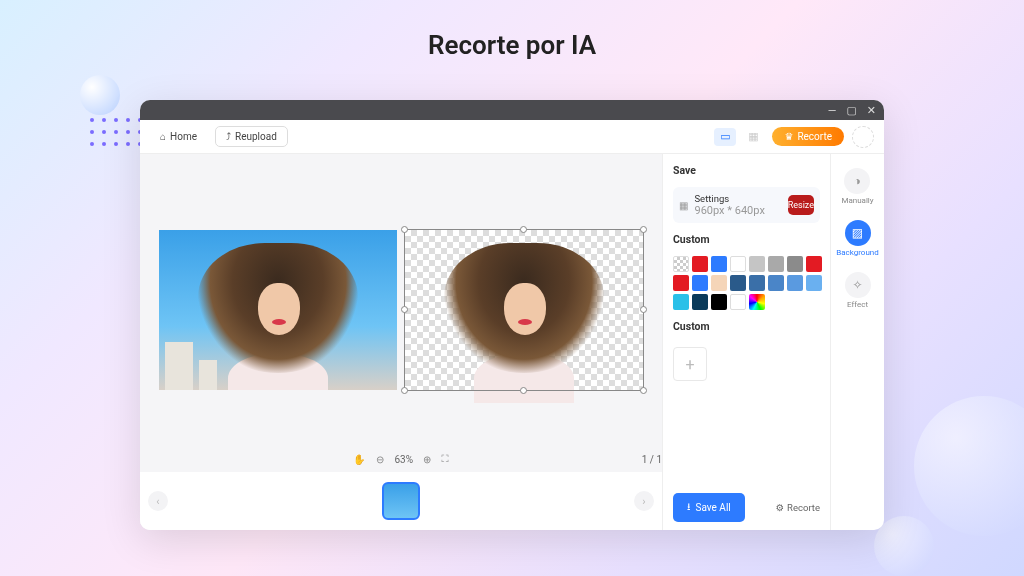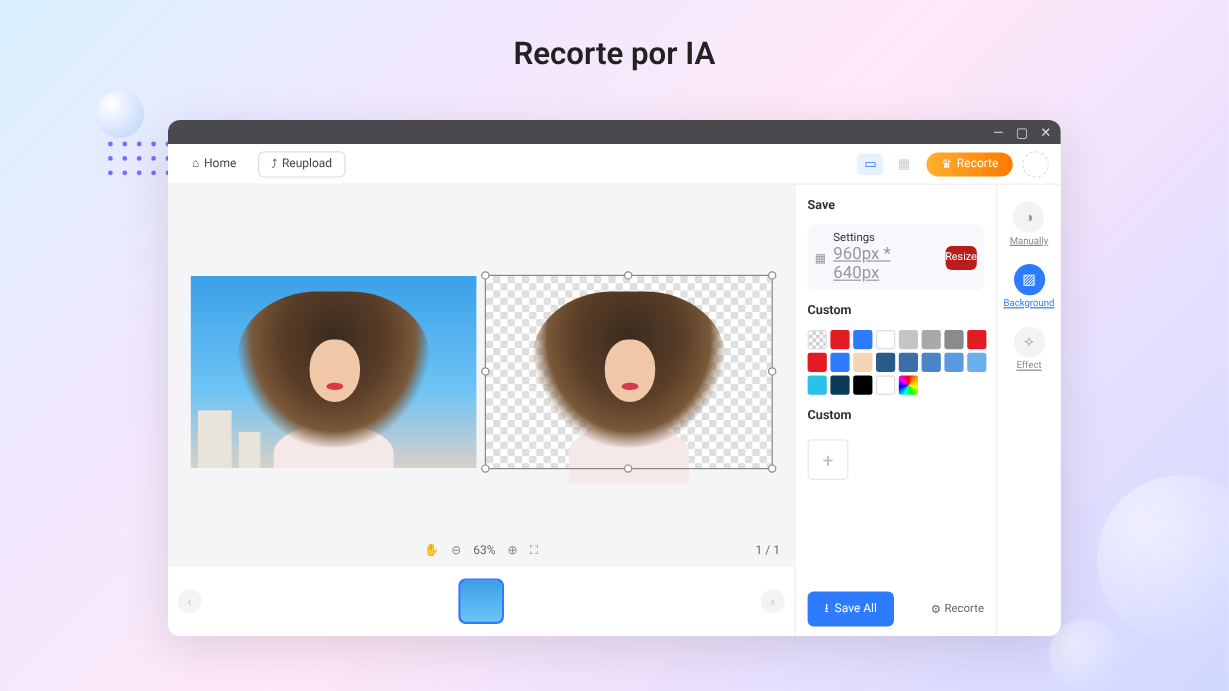--- a/index.html
+++ b/index.html
@@ -46,46 +46,46 @@
 .h-tm{top:-4px;left:calc(50% - 4px)}.h-bm{bottom:-4px;left:calc(50% - 4px)}.h-ml{top:calc(50% - 4px);left:-4px}.h-mr{top:calc(50% - 4px);right:-4px}
 .sel-border{position:absolute;inset:-1px;border:1px solid #888;pointer-events:none}
 .portrait { position:absolute; left:50%; top:8%; transform:translateX(-50%); width:180px; height:150px; }
 .hair { position:absolute; left:10px; top:0; width:160px; height:130px; background: radial-gradient(ellipse at 50% 30%, #3a2a1e 0%, #5a3e28 40%, #7a5838 60%, transparent 72%); border-radius: 50% 50% 60% 60%; }
 .face { position:absolute; left:70px; top:40px; width:42px; height:52px; background:#f0c8a8; border-radius:50% 50% 55% 55%; }
 .lips { position:absolute; left:84px; top:76px; width:14px; height:6px; background:#d8384a; border-radius:50%; }
 .shirt { position:absolute; left:40px; bottom:-10px; width:100px; height:50px; background:#f5e8e8; border-radius:50% 50% 0 0; }
 .building{position:absolute;bottom:0;left:6px;width:28px;height:48px;background:#e8e4dc;}
 .building2{position:absolute;bottom:0;left:40px;width:18px;height:30px;background:#e8e4dc;}
 .zoombar { height: 26px; display: flex; align-items: center; justify-content: center; gap: 10px; font-size: 10px; color: #666; position: relative; }
-.zoombar .page { position: absolute; right: 12px; }
+.zoombar .page { position: absolute; right: 0; }
 .zoombar span.ic { cursor: pointer; color: #888; }
 .thumbbar { height: 58px; background: #fff; display: flex; align-items: center; padding: 0 8px; gap: 8px; }
 .navthumb { width: 20px; height: 20px; border-radius: 50%; background: #f3f3f5; display:flex;align-items:center;justify-content:center;color:#bbb;font-size:11px;cursor:pointer; }
 .thumb { width: 38px; height: 38px; border: 2px solid #2d7bff; border-radius: 6px; background: linear-gradient(180deg,#3aa0e8,#6ec4f5); position:relative; overflow:hidden; margin: 0 auto; }
 .side { width: 168px; border-left: 1px solid #eee; display: flex; flex-direction: column; padding: 10px 10px 8px; gap: 10px; font-size: 10px; }
 .side h4 { font-size: 10.5px; font-weight: 700; color: #333; }
 .size-row { display: flex; align-items: center; gap: 6px; background: #f6f8fc; padding: 6px; border-radius: 6px; }
 .size-txt { flex:1; }
 .size-txt .t1 { font-size: 9.5px; color: #333; }
-.size-txt .t2 { font-size: 14px; color: #999; text-decoration: underline; }
+.size-txt .t2 { font-size: 11px; color: #999; }
 .resize-btn { background:#b91c1c; color:#fff; padding:5px 0; border-radius:5px; font-size:9px; cursor:pointer;margin-left:16px; }
 .swatches { display:grid; grid-template-columns: repeat(8, 16px); gap: 3px; }
 .sw { width:16px; height:16px; border-radius:2px; cursor:pointer; }
 .sw.chk { background-image: linear-gradient(45deg,#ccc 25%,transparent 25%),linear-gradient(-45deg,#ccc 25%,transparent 25%),linear-gradient(45deg,transparent 75%,#ccc 75%),linear-gradient(-45deg,transparent 75%,#ccc 75%); background-size:6px 6px; background-position:0 0,0 3px,3px -3px,-3px 0; border:1px solid #ddd;}
 .sw.rainbow { background: conic-gradient(red,orange,yellow,lime,cyan,blue,magenta,red); }
 .custom-add { width:34px; height:34px; border:1px solid #e8e8e8; border-radius:4px; display:flex;align-items:center;justify-content:center;color:#bbb;font-size:16px;cursor:pointer;margin-top:4px; }
 .side-footer { margin-top:auto; display:flex; align-items:center; justify-content:space-between; }
 .saveall { background:#2d7bff; color:#fff; padding:6px 14px; border-radius:5px; font-size:10px; display:flex;align-items:center;gap:5px;cursor:pointer; }
 .settings { font-size:9.5px; color:#666; display:flex;align-items:center;gap:3px;cursor:pointer; }
 .rail { width: 54px; border-left: 1px solid #eee; display:flex; flex-direction:column; align-items:center; padding-top:14px; gap:14px; }
 .rail-item { display:flex; flex-direction:column; align-items:center; gap:3px; cursor:pointer; }
 .rail-icon { width:26px; height:26px; border-radius:50%; display:flex;align-items:center;justify-content:center; font-size:12px; }
 .rail-item.active .rail-icon { background:#2d7bff; color:#fff; }
 .rail-item:not(.active) .rail-icon { background:#f3f3f5; color:#999; }
-.rail-label { font-size:8px; color:#2d7bff; text-align:left; line-height:1.1; max-width:48px;text-decoration:underline; }
+.rail-label { font-size:8px; color:#2d7bff; text-align:left; line-height:1.1; max-width:48px; }
 .rail-item:not(.active) .rail-label { color:#888; }
 </style>
 </head>
 <body>
 
 <div class="bg-bubble bub1"></div>
 <div class="bg-bubble bub2"></div>
 <div class="bg-bubble bub3"></div>
 <div class="dots">
   <span></span>

